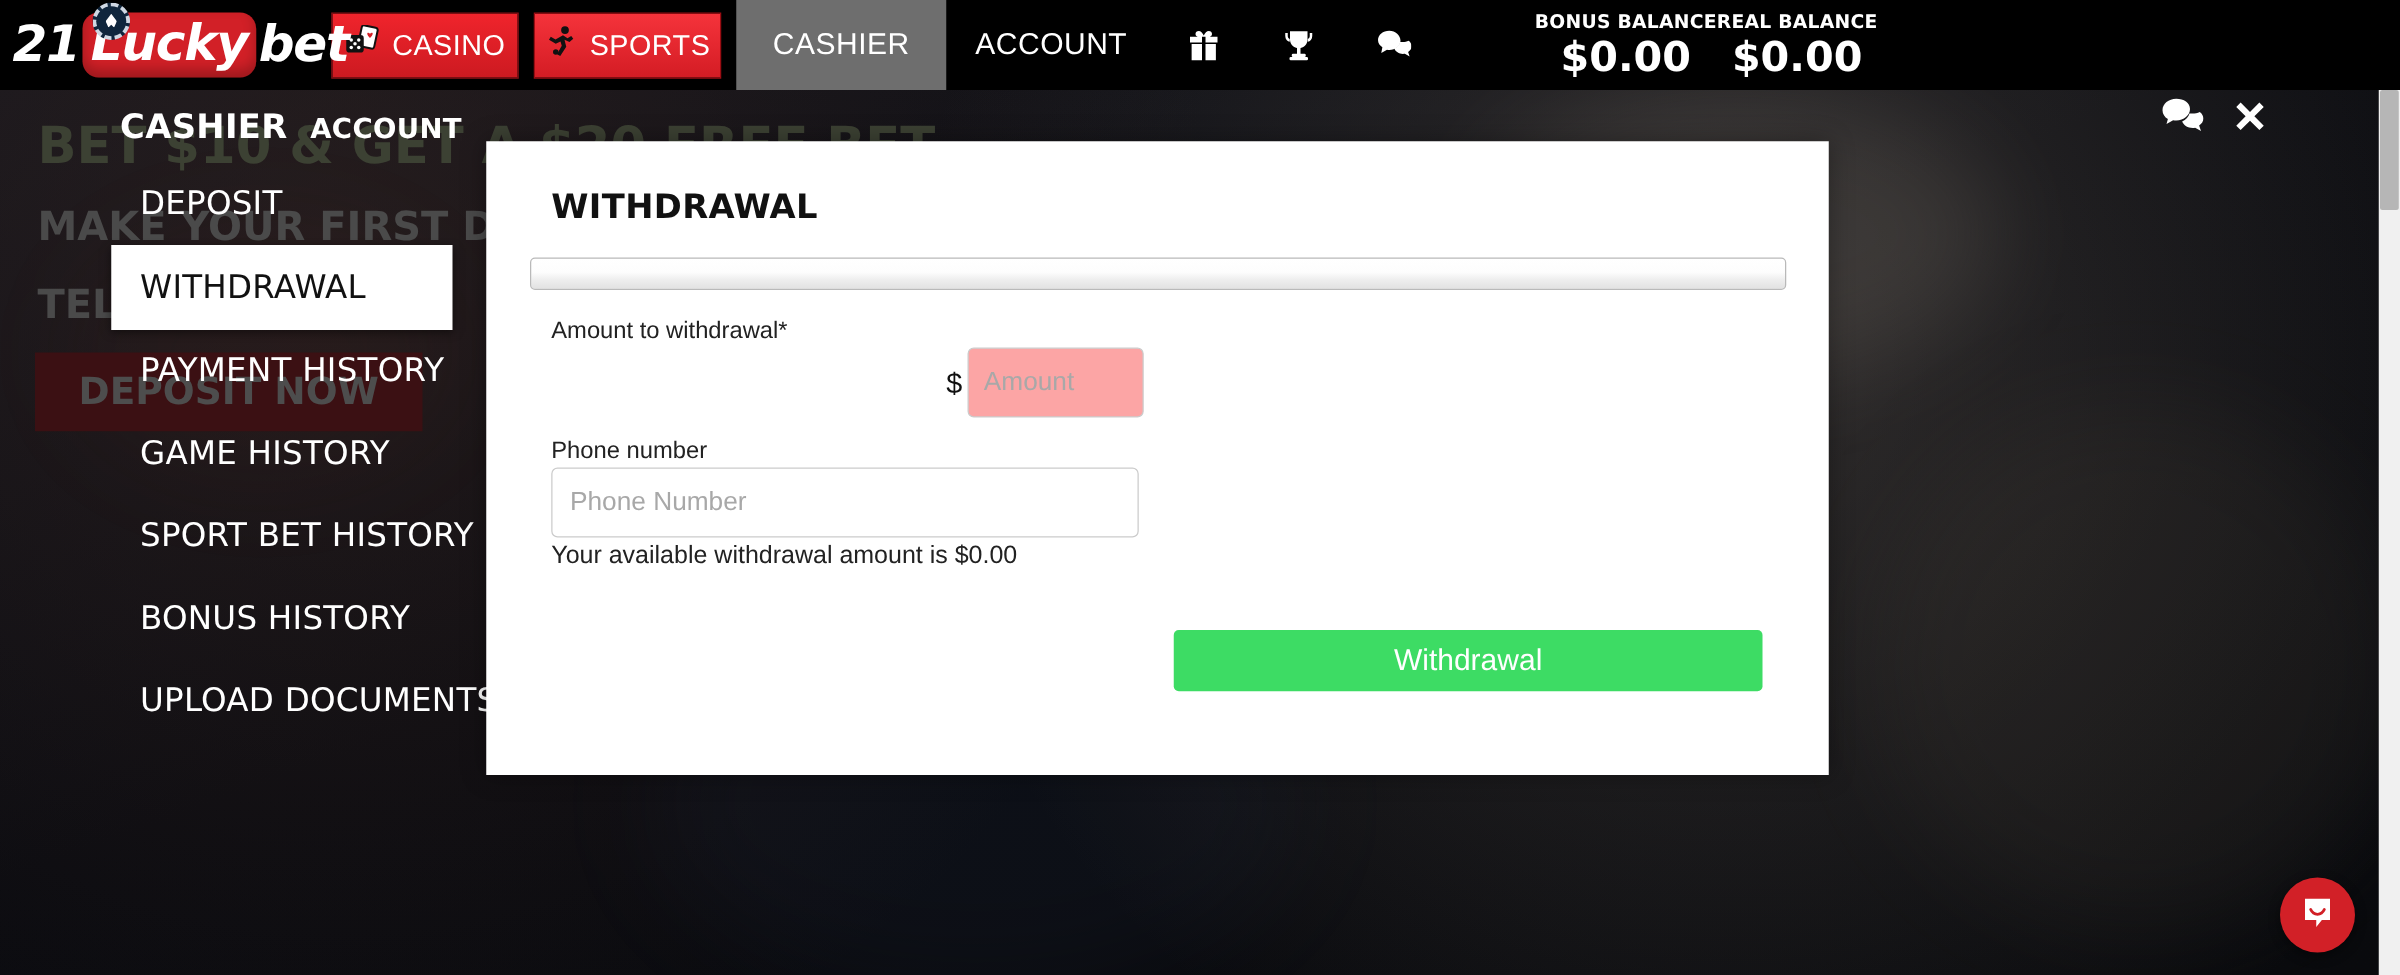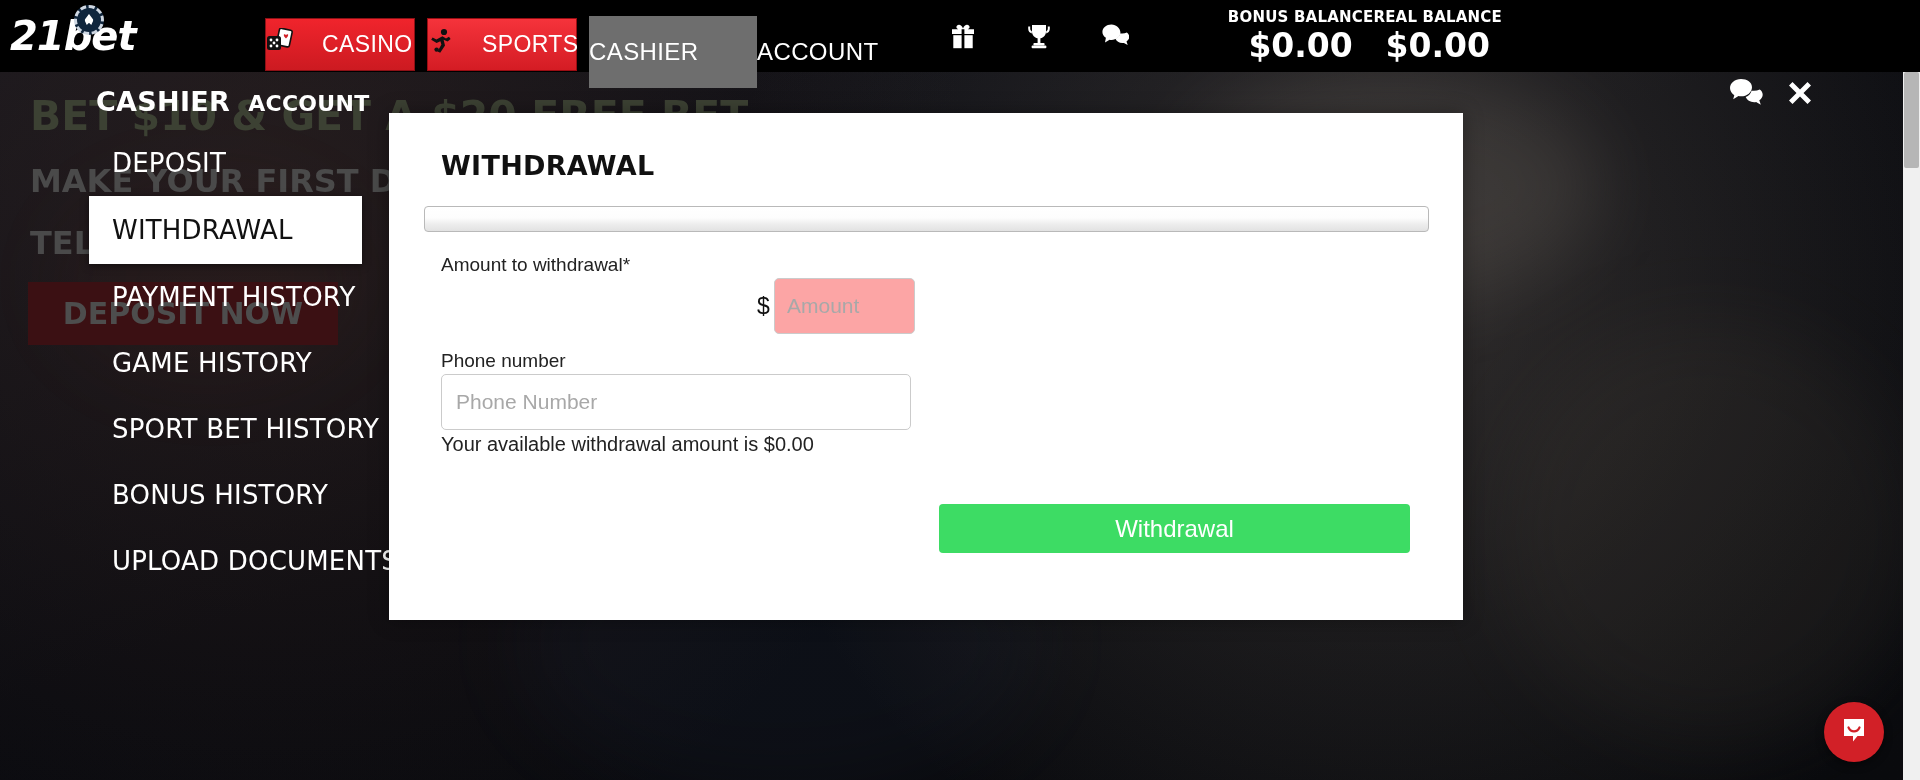--- a/index.html
+++ b/index.html
@@ -40,24 +40,23 @@
     border:3px dashed #cfd8e3;
   }
   .chip:after{
     content:""; position:absolute; left:50%; top:50%; width:9px; height:11px;
     transform:translate(-50%,-55%);
     background:#fff;
     clip-path: polygon(50% 0%, 100% 55%, 75% 100%, 50% 80%, 25% 100%, 0 55%);
   }
 
   .navbtn {
-    display:flex; align-items:center; justify-content:flex-start; gap:28px;
+    display:flex; align-items:center; justify-content:center; gap:10px;
     color:#fff; font-size:23px; letter-spacing:.4px; cursor:pointer;
     font-family:"Liberation Sans", sans-serif;
-    margin-top:16px;
   }
   .navbtn.red {
     background: linear-gradient(#f0242c,#cc1a21);
     width:150px; height:53px; align-self:center; margin-right:12px;
     border:1px solid #8e1116;
   }
   .navbtn.red.sports { background: linear-gradient(#f5333b,#d41c24); border:1px solid #9b0d13; }
   .navbtn.plain { width:168px; height:72px; font-size:24px; }
   .navbtn.active { background:#6e6e6e; }
   .icon-btn {
@@ -198,20 +197,21 @@
     <div class="bann-txt bt1">BET $10 &amp; GET A $20 FREE BET</div>
     <div class="bann-txt bt2">MAKE YOUR FIRST DEPOSIT TODAY</div>
     <div class="bann-txt bt3">TELL ME MORE</div>
     <div class="dep-now">DEPOSIT NOW</div>
   </div>
 
   <div class="topbar">
     <div class="logo-wrap">
       <div class="logo">
         <span class="l21">21</span>
+          <span class="lucky">Lucky</span>
           <span class="lbet">bet</span>
         <span class="chip"></span>
       </div>
     </div>
 
     <div class="navbtn red">
       <span>
         <svg width="28" height="26" viewBox="0 0 28 26">
           <g fill="#111">
             <rect x="12" y="1" width="13" height="17" rx="2" transform="rotate(12 18 9)" fill="#fff" stroke="#111" stroke-width="1.6"></rect>

